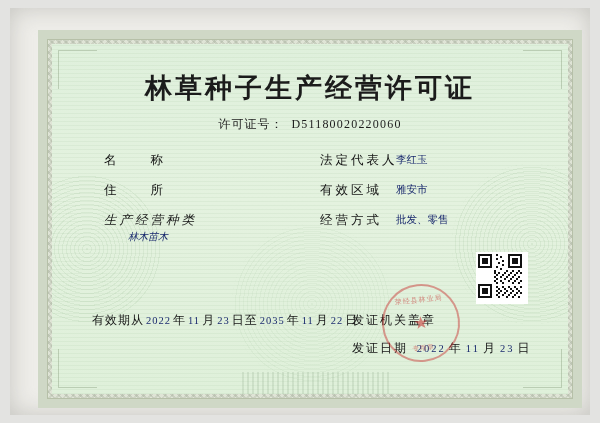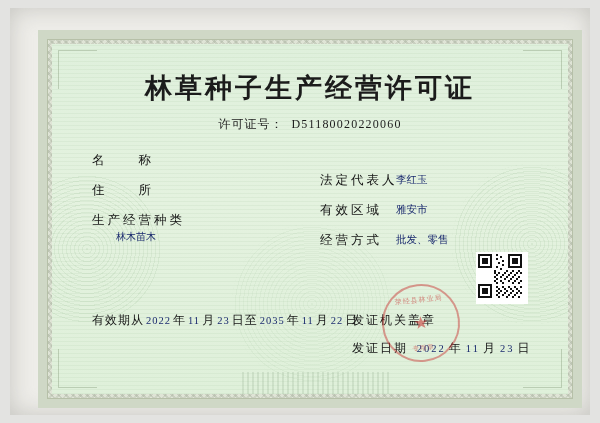--- a/index.html
+++ b/index.html
@@ -103,22 +103,22 @@
   }
 
   
   .fields {
     position: absolute;
     left: 0;
     top: 104px;
     width: 516px;
     height: 150px;
   }
-  .col-left  { position: absolute; left: 40px;  top: 0; width: 230px; }
-  .col-right { position: absolute; left: 268px; top: 0; width: 230px; margin-top: 20px; }
+  .col-left  { position: absolute; left: 52px;  top: 0; width: 230px; }
+  .col-right { position: absolute; left: 268px; top: 0; width: 230px; }
   .row {
     position: relative;
     height: 30px;
   }
   .row .lbl {
     position: absolute;
     left: 0;
     top: 4px;
     font-family: "DejaVu Serif", serif;
     font-size: 12.5px;
@@ -134,21 +134,21 @@
     font-size: 10.5px;
     color: #1a2a6e;
     white-space: nowrap;
   }
   .col-right .row .val { left: 76px; }
   .row.sub .val {
     left: 24px;
     top: 22px;
     font-size: 10px;
   }
-  .row.tall { height: 46px; }
+  .row.tall { height: 46px; font-style: italic; }
 
   
   .valid-line {
     position: absolute;
     left: 40px;
     top: 268px;
     width: 250px;
     font-family: "DejaVu Serif", serif;
     font-size: 12px;
     color: #141414;

